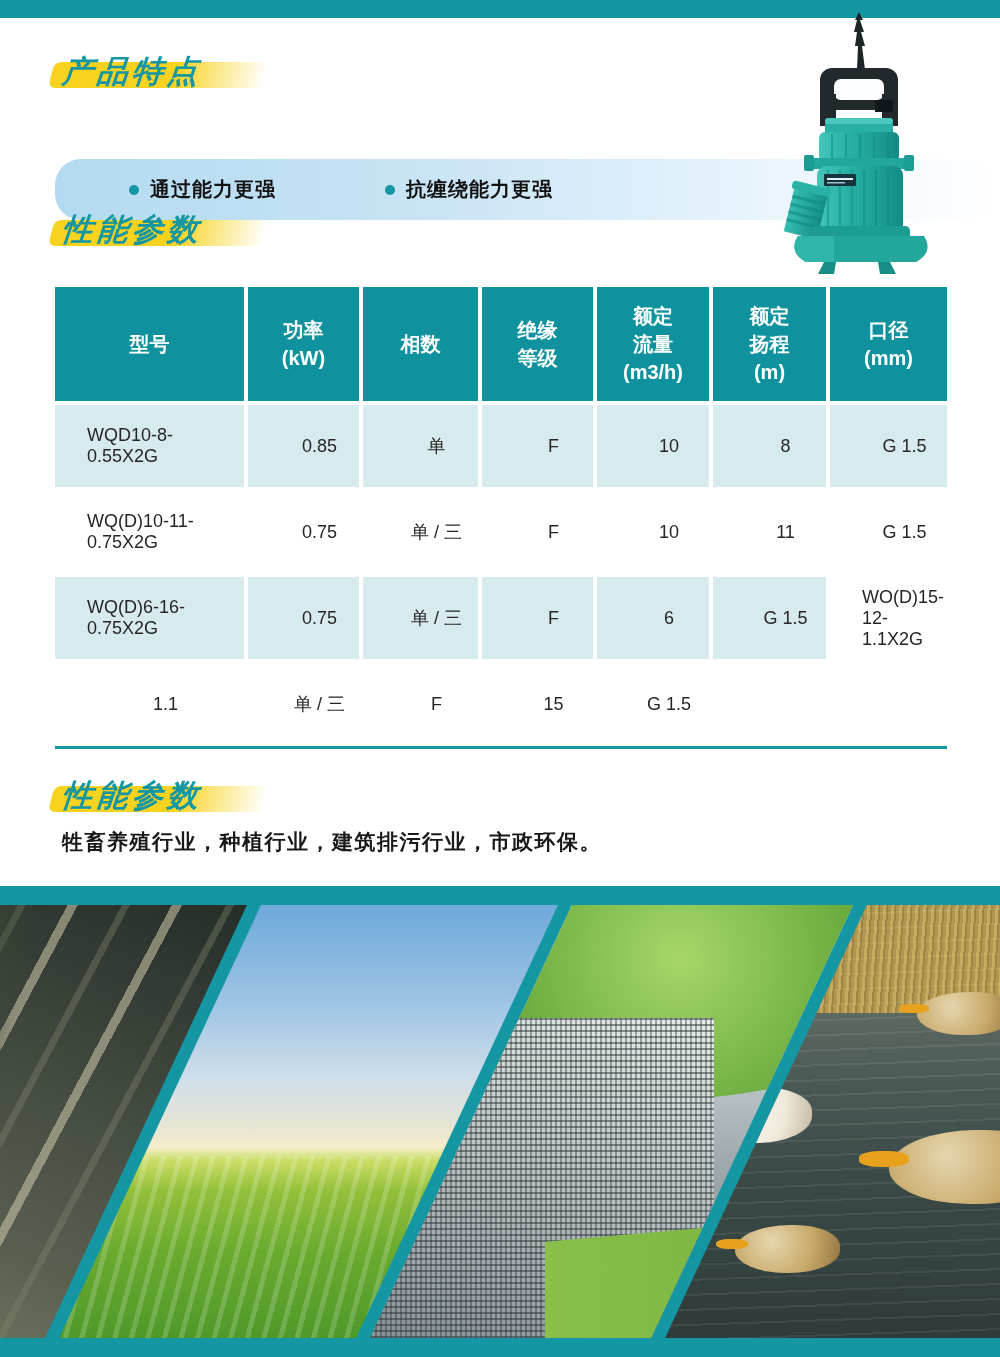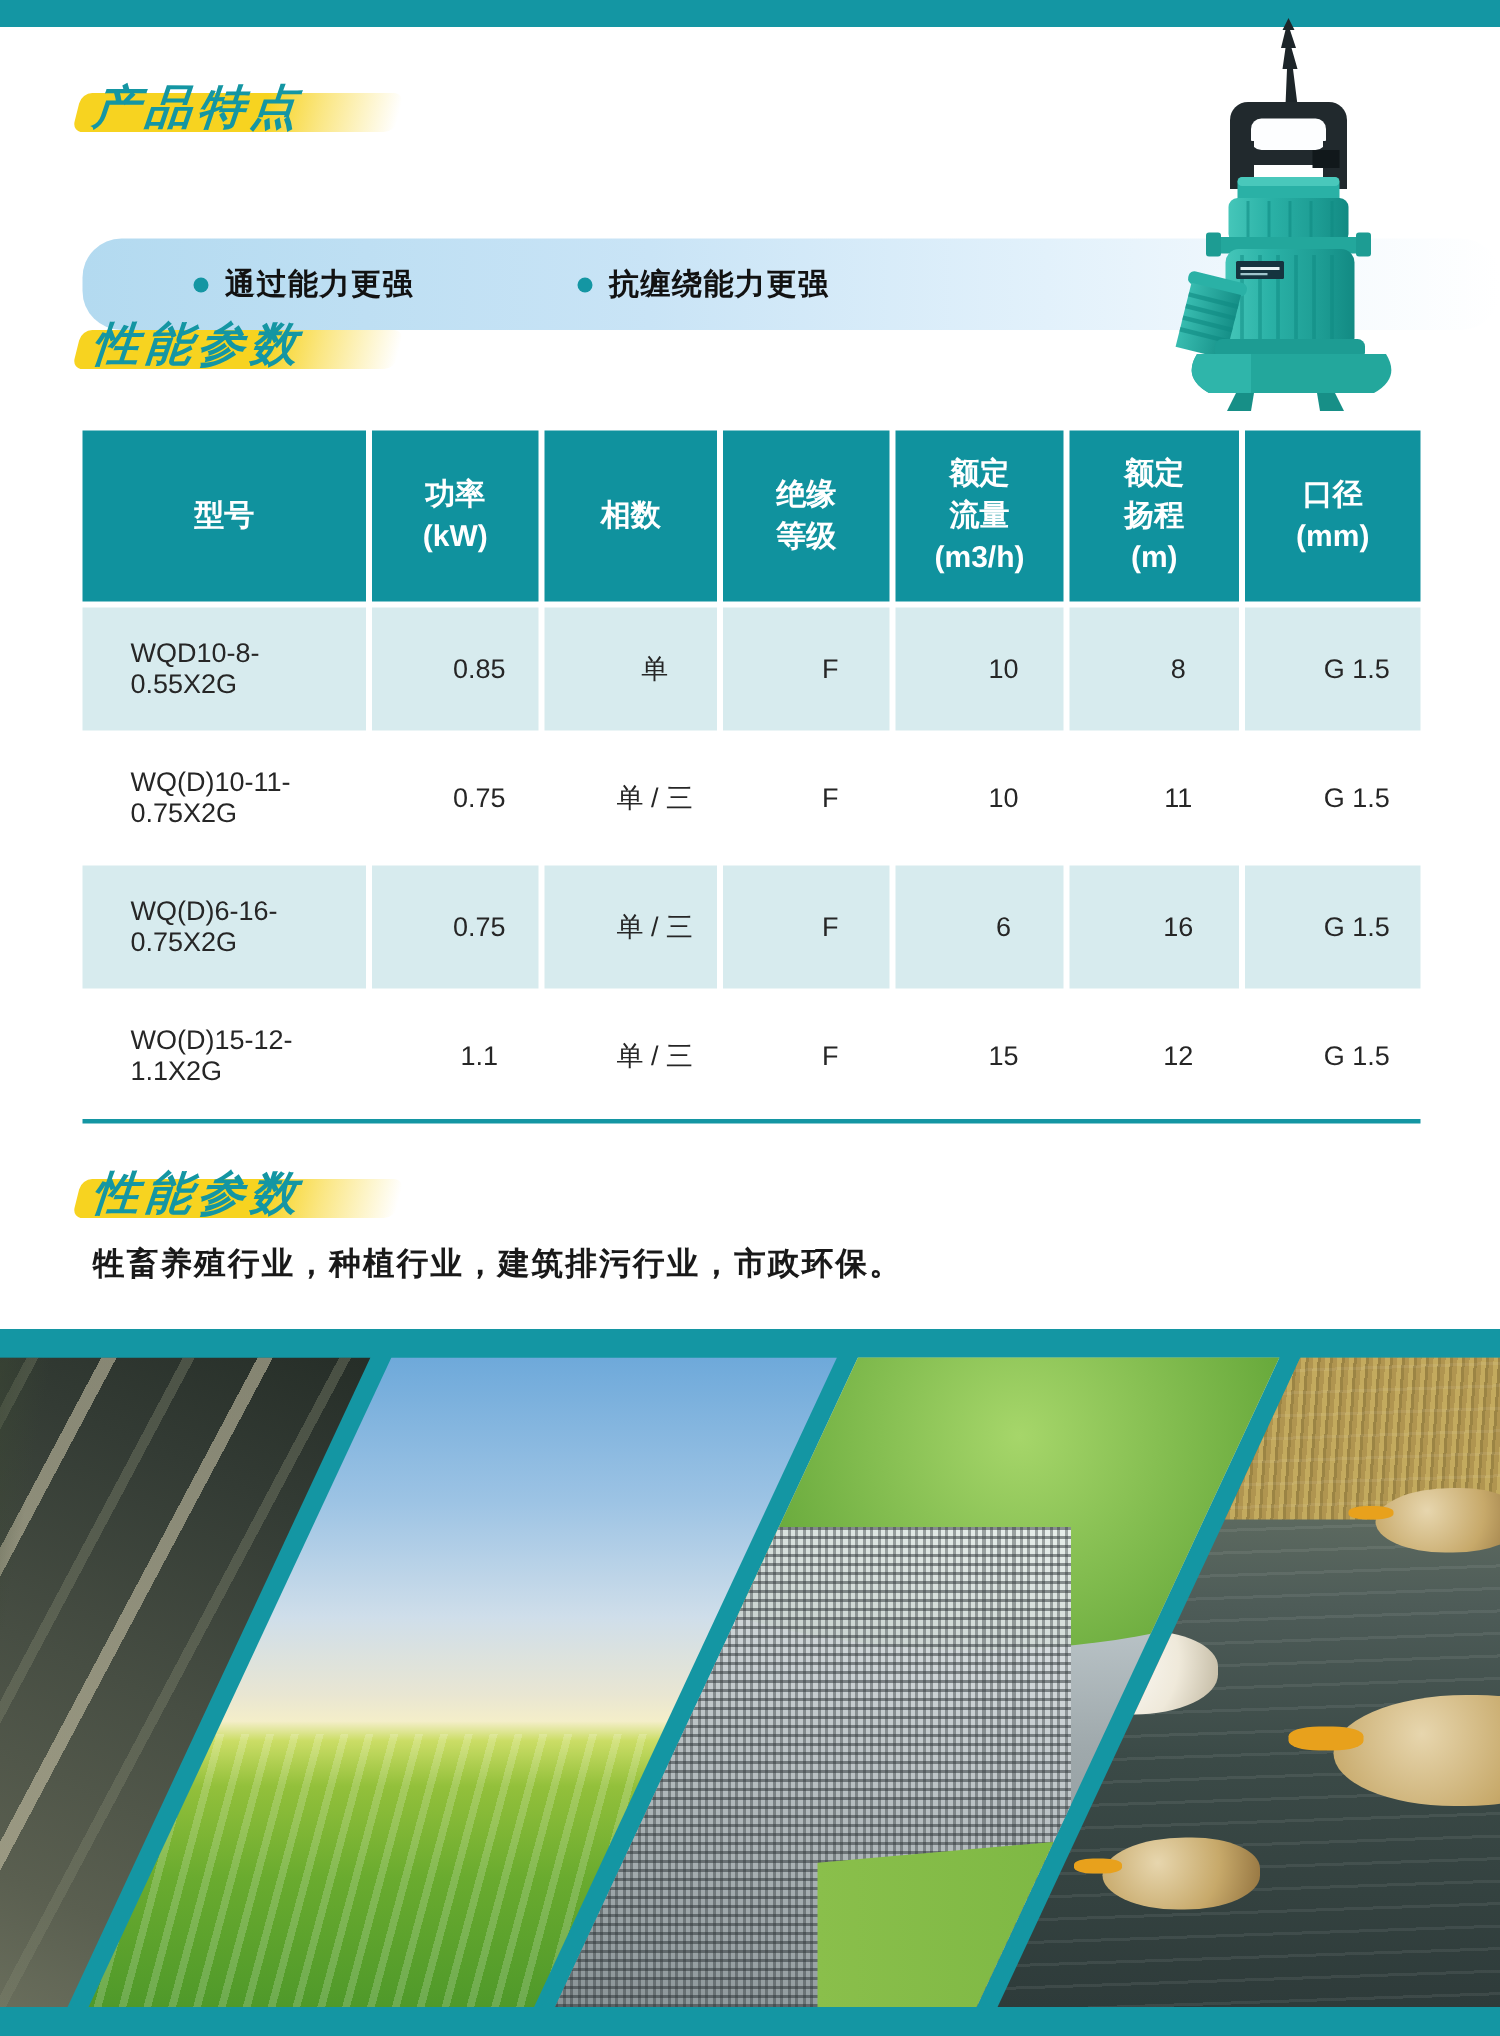--- a/index.html
+++ b/index.html
@@ -220,28 +220,26 @@
       <div class="td">单 / 三</div>
       <div class="td">F</div>
       <div class="td">10</div>
       <div class="td">11</div>
       <div class="td">G 1.5</div>
       <div class="td alt">WQ(D)6-16-0.75X2G</div>
       <div class="td alt">0.75</div>
       <div class="td alt">单 / 三</div>
       <div class="td alt">F</div>
       <div class="td alt">6</div>
-      <div class="td alt">16</div>
       <div class="td alt">G 1.5</div>
       <div class="td">WO(D)15-12-1.1X2G</div>
       <div class="td">1.1</div>
       <div class="td">单 / 三</div>
       <div class="td">F</div>
       <div class="td">15</div>
-      <div class="td">12</div>
       <div class="td">G 1.5</div>
     </div>
   <div class="table-rule"></div>
 
   <div class="sec-h h-apps">
     <div class="hl"></div>
     <span class="t">性能参数</span>
   </div>
 
   <div class="apps-text">牲畜养殖行业，种植行业，建筑排污行业，市政环保。</div>

